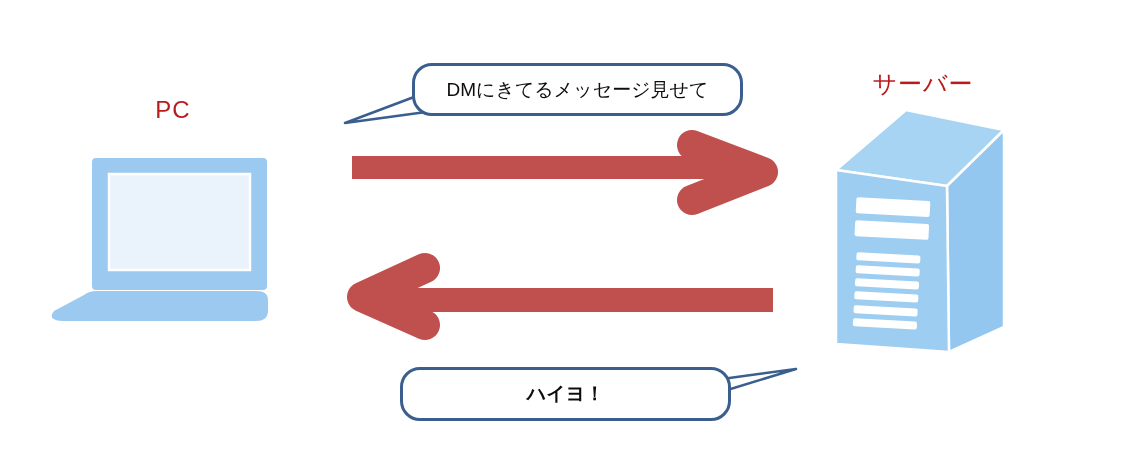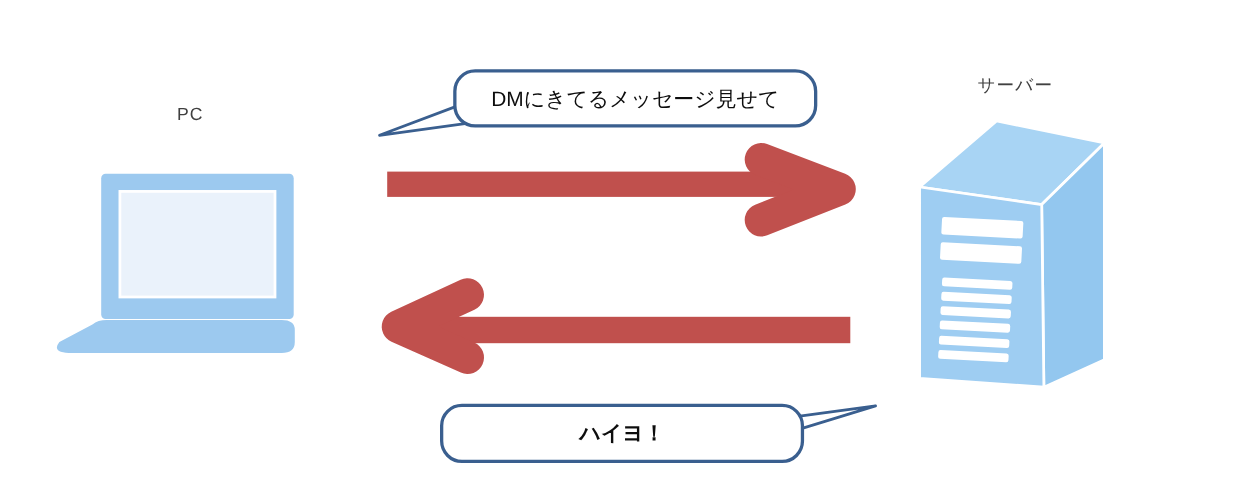--- a/index.html
+++ b/index.html
@@ -4,21 +4,21 @@
 <style>
   html,body{margin:0;padding:0;background:#fff;}
   .stage{
     position:relative;width:1144px;height:458px;background:#ffffff;
     overflow:hidden;
     font-family:"Liberation Sans","DejaVu Sans",sans-serif;
     color:#111;
   }
   .layer-svg{position:absolute;left:0;top:0;}
   .node-label{
-    position:absolute;text-align:center;font-size:16px;color:#404040;
+    position:absolute;text-align:center;font-size:24px;color:#b91c1c;
     letter-spacing:1px;
   }
   .pc-label{left:118px;top:96px;width:110px;}
   .server-label{left:838px;top:68px;width:170px;}
   .bubble{
     position:absolute;background:#ffffff;border:3px solid #3A5F8F;
     border-radius:20px;display:flex;align-items:center;justify-content:center;
     font-size:19px;color:#0d0d0d;box-sizing:border-box;
   }
   .bubble-request{left:412px;top:63px;width:331px;height:53px;}

